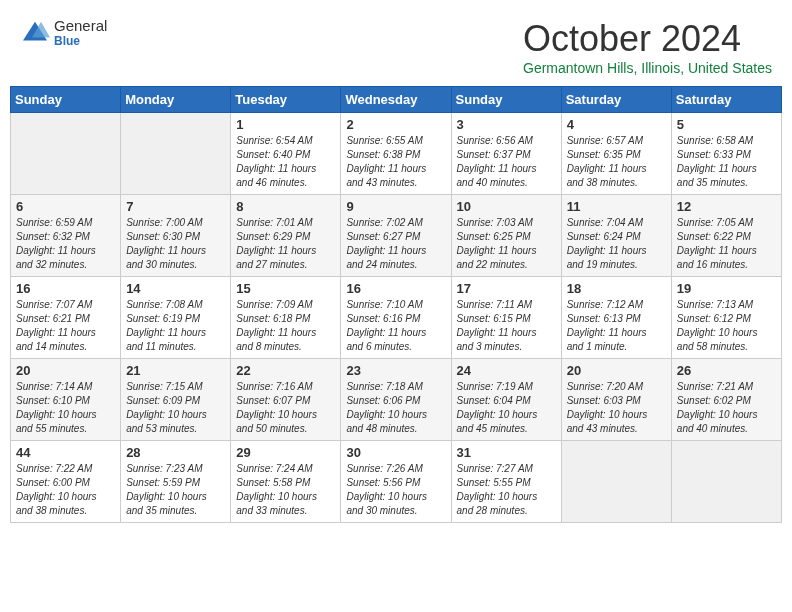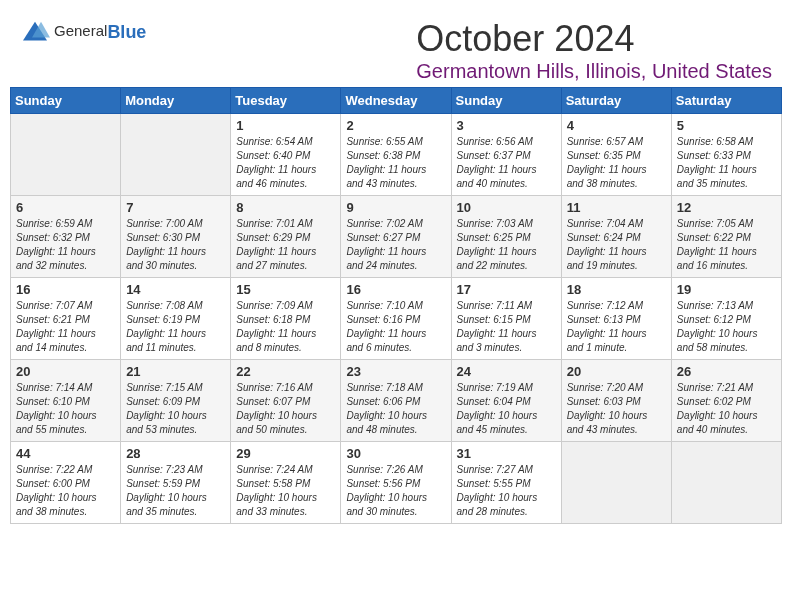--- a/index.html
+++ b/index.html
@@ -16,52 +16,53 @@
       align-items: flex-start;
       padding: 8px 10px 4px 10px;
     }
     .logo {
       display: flex;
       align-items: center;
       gap: 4px;
     }
     .logo-text {
       display: flex;
-      flex-direction: row;
+      flex-direction: column;
       line-height: 1.1;
     }
     .logo-general {
       font-size: 15px;
       font-weight: normal;
       color: #333;
     }
     .logo-blue {
-      font-size: 18px;
+      font-size: 12px;
       font-weight: bold;
       color: #2a6ebb;
     }
     .logo-icon {
       width: 30px;
       height: 30px;
     }
     .title-block {
       text-align: left;
     }
     .month-title {
       font-size: 36px;
       font-weight: normal;
       color: #333;
     }
     .subtitle {
-      font-size: 20px;
-      color: #701a75;
+      font-size: 14px;
+      color: #15803d;
     }
     table {
       width: 100%;
       border-collapse: collapse;
+      margin-top: 6px;
       table-layout: fixed;
     }
     thead tr th {
       background: #2a6ebb;
       color: #fff;
       font-size: 13px;
       font-weight: bold;
       padding: 5px 4px;
       text-align: left;
       border: 1px solid #1a5aaa;

